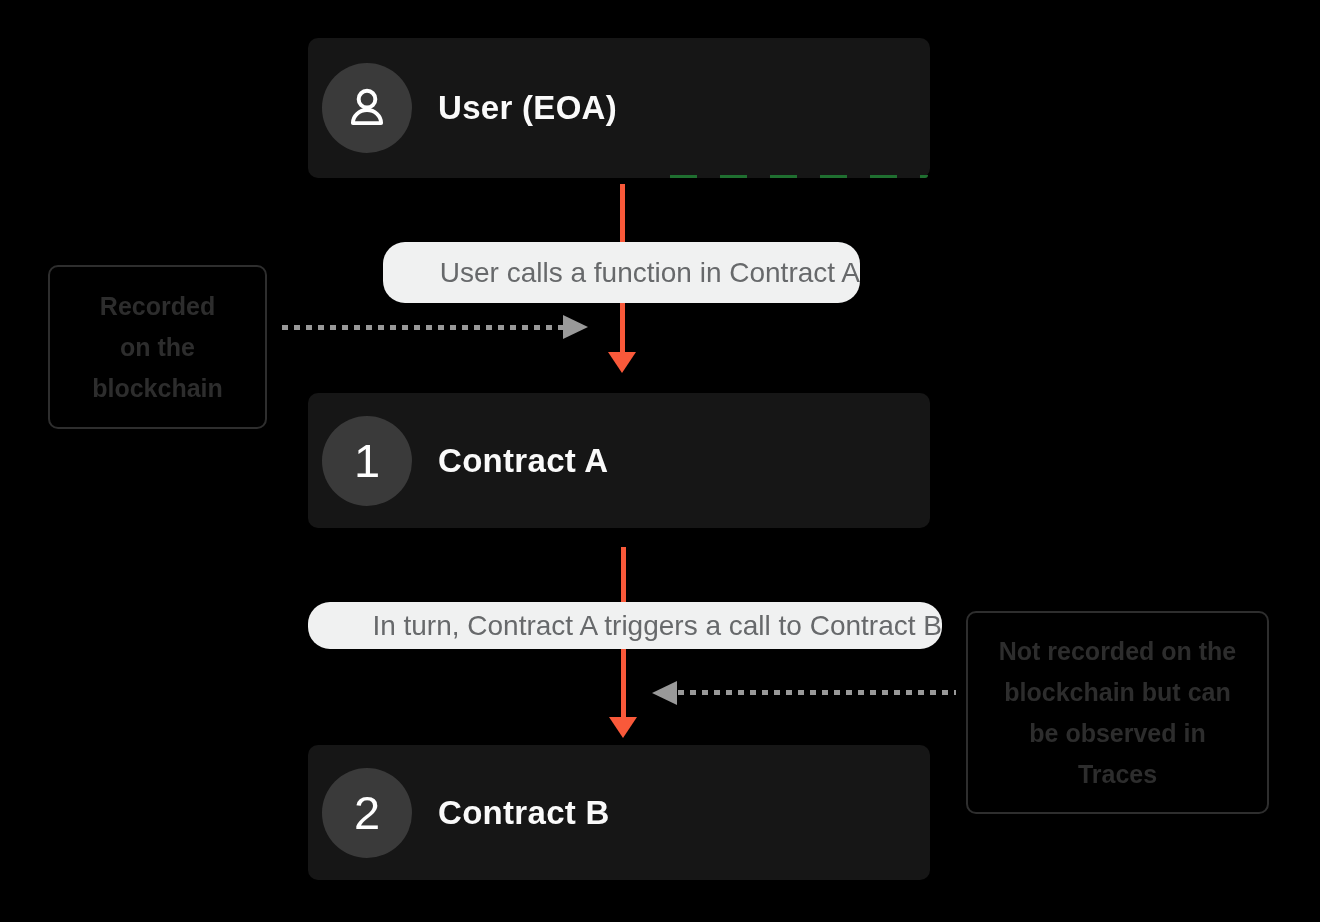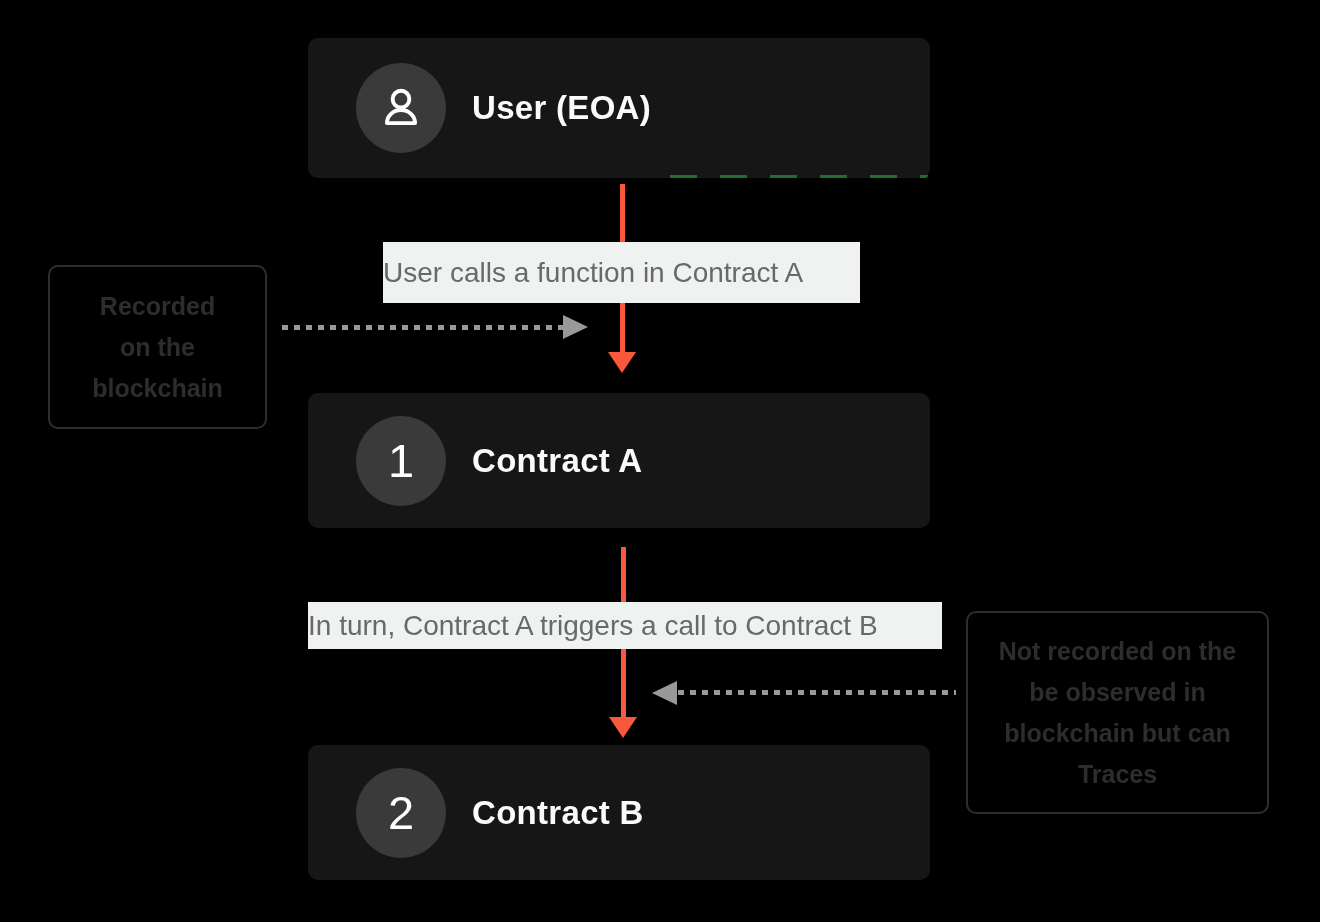--- a/index.html
+++ b/index.html
@@ -11,21 +11,21 @@
   }
   .canvas {
     position:relative; width:1320px; height:922px; background:#000000; overflow:hidden;
   }
 
   
   .node {
     position:absolute; left:308px; width:622px;
     background:#161616; border-radius:10px;
     display:flex; align-items:center;
-    padding-left:48px; gap:26px;
+    padding-left:14px; gap:26px;
     z-index:2;
   }
   .node-user { top:38px;  height:140px; }
   .node-a    { top:393px; height:135px; }
   .node-b    { top:745px; height:135px; }
 
   .badge {
     width:90px; height:90px; border-radius:50%;
     background:#3a3a3a; flex:0 0 auto;
     display:flex; align-items:center; justify-content:center;
@@ -52,22 +52,22 @@
   .varrow-head {
     position:absolute; width:0; height:0; z-index:1;
     border-left:14px solid transparent;
     border-right:14px solid transparent;
     border-top:21px solid #f9593a;
   }
 
   
   .flow-label {
     position:absolute; background:#f0f1f1; z-index:3;
-    display:flex; align-items:center; justify-content:flex-start;
-    color:#67696b; font-size:28px; font-weight:400; white-space:nowrap;
+    display:flex; align-items:center; justify-content:flex-end;
+    color:#67696b; font-size:28px; font-weight:400; white-space:nowrap;border-radius:22px;
   }
   .label-1 { left:383px; top:242px; width:477px; height:61px; }
   .label-2 { left:308px; top:602px; width:634px; height:47px; }
 
   
   .annotation {
     position:absolute; border:2px solid #2e2e2e; border-radius:10px;
     background:transparent; z-index:2;
     display:flex; flex-direction:column; align-items:center; justify-content:center;
     color:#2d2d2d; font-size:25px; font-weight:700; line-height:41px;
@@ -137,22 +137,22 @@
 
   <div class="flow-label label-2">
     <span>In turn, Contract A triggers a call to Contract B</span>
   </div>
 
   <div class="dothead-left" style="left:652px; top:681px;"></div>
   <div class="dotline" style="left:678px; top:690px; width:278px;"></div>
 
   <div class="annotation annotation-right">
     <div class="ann-line">Not recorded on the</div>
+    <div class="ann-line">blockchain but can</div>
     <div class="ann-line">be observed in</div>
-    <div class="ann-line">blockchain but can</div>
     <div class="ann-line">Traces</div>
   </div>
 
   <div class="node node-b">
     <div class="badge">2</div>
     <div class="node-title">Contract B</div>
   </div>
 
 </div>
 

